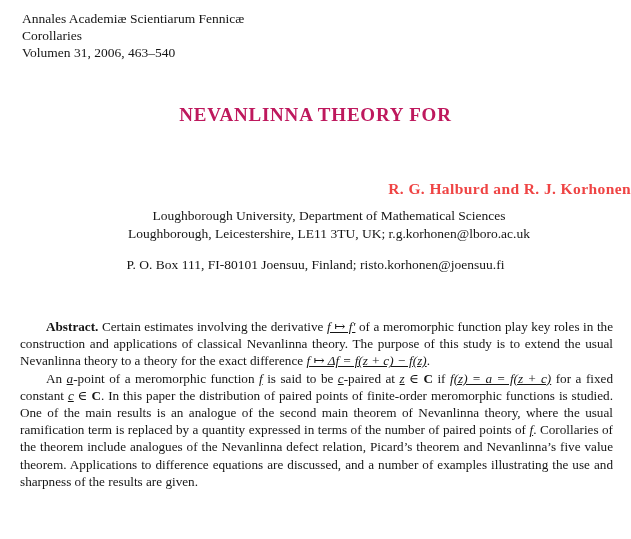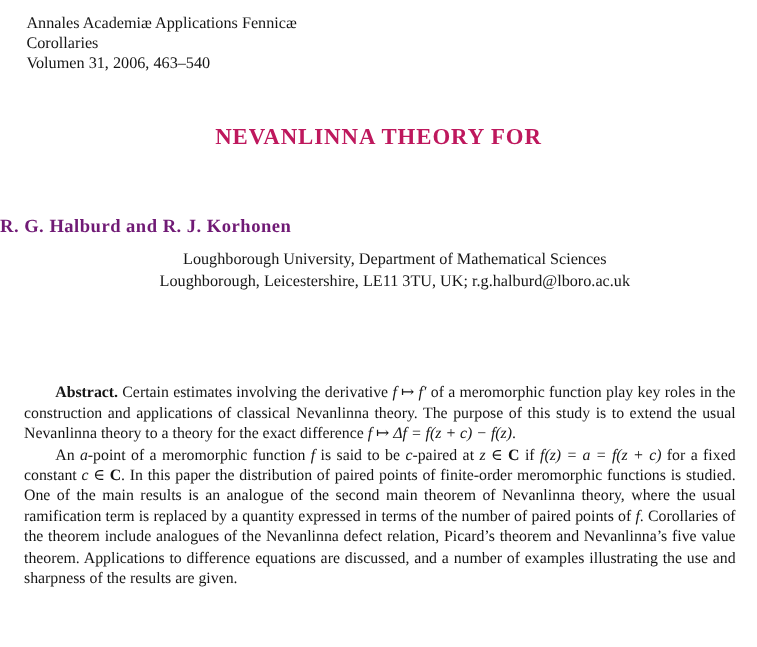--- a/index.html
+++ b/index.html
@@ -29,25 +29,25 @@
     font-size: 19px;
     font-weight: bold;
     letter-spacing: 0.8px;
     line-height: 24px;
     color: #be185d;
   }
   .authors {
     position: absolute;
     left: 0; right: 0;
     top: 180px;
-    text-align: left;
+    text-align: right;
     font-size: 15.5px;
     font-weight: bold;
     letter-spacing: 0.4px;
-    color: #701a75;
+    color: #ef4444;
   }
   .affil {
     position: absolute;
     left: 0; right: 0;
     text-align: center;
     font-size: 13.5px;
     line-height: 18px;
     color: #151515;
   }
   .affil-1 { top: 207px; margin-left: 27px; }
@@ -57,46 +57,47 @@
     left: 20px;
     top: 318px;
     width: 593px;
     font-size: 13.2px;
     line-height: 17.2px;
     text-align: justify;
     color: #151515;
   }
   .abstract p { margin: 0; text-indent: 26px; }
   .ab-label { font-weight: bold; }
-  .seg-i { font-style: italic; }
+  .seg-i { font-style: italic; text-decoration: underline; }
   .seg-b { font-weight: bold; }
 </style>
 </head>
 <body>
 
 <div class="page">
 
   <header class="journal-header">
-    <div>Annales Academiæ Applications Fennicæ</div>
+    <div>Annales Academiæ Scientiarum Fennicæ</div>
     <div>Corollaries</div>
     <div>Volumen 31, 2006, 463–540</div>
   </header>
 
   <h1 class="paper-title">
     <div>NEVANLINNA THEORY FOR</div>
   </h1>
 
   <div class="authors">R. G. Halburd and R. J. Korhonen</div>
 
   <div class="affil affil-1">
     <div>Loughborough University, Department of Mathematical Sciences</div>
-    <div>Loughborough, Leicestershire, LE11 3TU, UK; r.g.halburd@lboro.ac.uk</div>
+    <div>Loughborough, Leicestershire, LE11 3TU, UK; r.g.korhonen@lboro.ac.uk</div>
   </div>
 
   <div class="affil affil-2">
+    <div>P. O. Box 111, FI-80101 Joensuu, Finland; risto.korhonen@joensuu.fi</div>
   </div>
 
   <section class="abstract">
     <p><b class="ab-label">Abstract.</b><span><span>  Certain estimates involving the derivative </span><span class="seg-i">f ↦ f′</span><span> of a meromorphic function play key roles in the construction and applications of classical Nevanlinna theory. The purpose of this study is to extend the usual Nevanlinna theory to a theory for the exact difference </span><span class="seg-i">f ↦ Δf = f(z + c) − f(z)</span><span>.</span></span></p>
     <p><span><span>An </span><span class="seg-i">a</span><span>-point of a meromorphic function </span><span class="seg-i">f</span><span> is said to be </span><span class="seg-i">c</span><span>-paired at </span><span class="seg-i">z</span><span> ∈ </span><span class="seg-b">C</span><span> if </span><span class="seg-i">f(z) = a = f(z + c)</span><span> for a fixed constant </span><span class="seg-i">c</span><span> ∈ </span><span class="seg-b">C</span><span>. In this paper the distribution of paired points of finite-order meromorphic functions is studied. One of the main results is an analogue of the second main theorem of Nevanlinna theory, where the usual ramification term is replaced by a quantity expressed in terms of the number of paired points of </span><span class="seg-i">f</span><span>. Corollaries of the theorem include analogues of the Nevanlinna defect relation, Picard’s theorem and Nevanlinna’s five value theorem. Applications to difference equations are discussed, and a number of examples illustrating the use and sharpness of the results are given.</span></span></p>
   </section>
 
 </div>
 
 </body></html>

